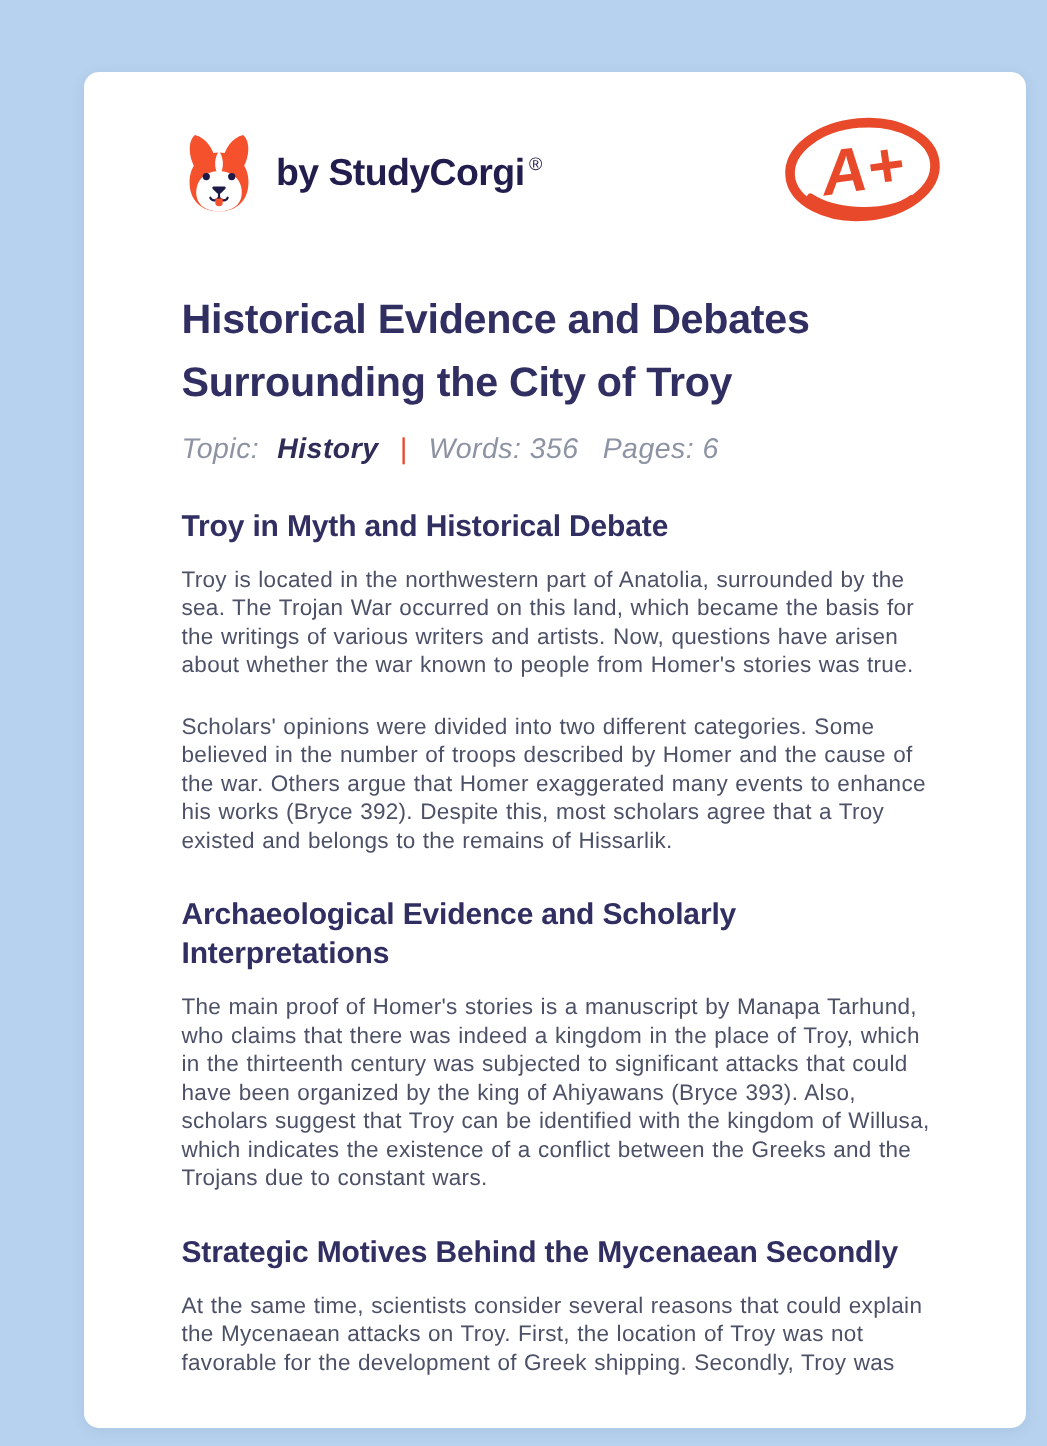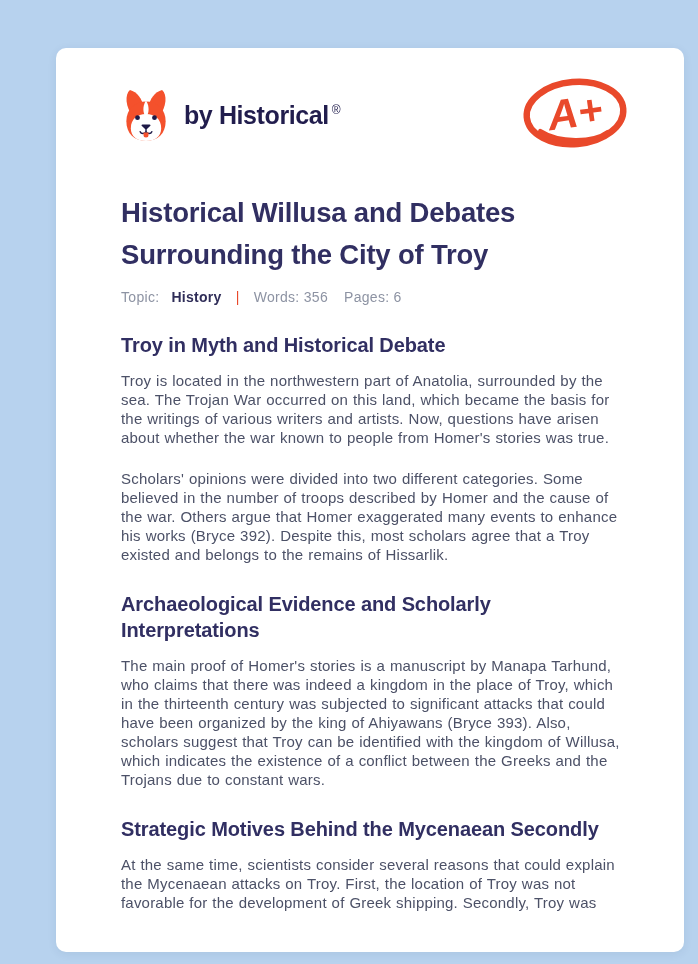--- a/index.html
+++ b/index.html
@@ -48,23 +48,24 @@
     line-height: 42px;
     font-weight: 700;
     color: #312f62;
     letter-spacing: -0.2px;
   }
 
   .meta {
     margin-top: 13px;
     display: flex;
     align-items: center;
-    font-size: 14px;
+    font-size: 19px;
     color: #8d93a3;
     letter-spacing: 0.3px;
+    font-style: italic;
   }
   .meta .topic-value {
     color: #2f2d58;
     font-weight: 700;
     margin-left: 12px;
     text-decoration: none;
     cursor: pointer;
   }
   .meta .separator { color: #e9492b; margin: 0 14px; font-weight: 400; }
   .meta .pages { margin-left: 16px; }
@@ -103,34 +104,34 @@
         <path d="M28 16 C41 16 50 25 50 38 C50 52 41 60 28 60 C15 60 6 52 6 38 C6 25 15 16 28 16 Z" fill="#f4512c"></path>
         <path d="M28 15 C31.2 19.5 31.8 26 29.6 31 L26.4 31 C24.2 26 24.8 19.5 28 15 Z" fill="#ffffff"></path>
         <path d="M28 30 C38 30 45 36 45 46 C45 55 38 60 28 60 C18 60 11 55 11 46 C11 36 18 30 28 30 Z" fill="#ffffff"></path>
         <circle cx="18.5" cy="34" r="2.7" fill="#1e1a47"></circle>
         <circle cx="37.5" cy="34" r="2.7" fill="#1e1a47"></circle>
         <path d="M24 41.5 L32 41.5 C33 41.5 33.3 42.6 32.6 43.4 L29.4 46.4 C28.6 47.1 27.4 47.1 26.6 46.4 L23.4 43.4 C22.7 42.6 23 41.5 24 41.5 Z" fill="#1e1a47"></path>
         <path d="M28 46.8 L28 49.5 M28 49.5 C26.5 52.5 22.5 52.5 21.5 49.8 M28 49.5 C29.5 52.5 33.5 52.5 34.5 49.8" stroke="#1e1a47" stroke-width="1.6" fill="none" stroke-linecap="round"></path>
         <path d="M25.2 50.5 h5.6 v2.9 a2.8 2.8 0 0 1 -5.6 0 Z" fill="#f4512c"></path>
       </svg>
       <div class="brand-text">
-        <span>by Historical</span><sup>®</sup>
+        <span>by StudyCorgi</span><sup>®</sup>
       </div>
     </div>
     <svg class="aplus-svg" viewBox="0 0 116 84" aria-hidden="true">
       <g transform="rotate(-5 58 42)">
         <ellipse cx="58" cy="42" rx="53" ry="34" fill="none" stroke="#e9492b" stroke-width="7"></ellipse>
       </g>
       <path d="M20 62 C40 75 78 75 94 63" fill="none" stroke="#e9492b" stroke-width="5" stroke-linecap="round"></path>
       <text x="58" y="57" text-anchor="middle" font-size="46" font-weight="bold" font-style="italic" font-family="'Liberation Sans', sans-serif" fill="#e9492b" transform="rotate(-8 58 42)">A+</text>
     </svg>
   </header>
 
   <main>
-    <h1 class="title">Historical Willusa and Debates Surrounding the City of Troy</h1>
+    <h1 class="title">Historical Evidence and Debates Surrounding the City of Troy</h1>
 
     <div class="meta">
       <span>Topic:</span>
       <a class="topic-value">History</a>
       <span class="separator">|</span>
       <span class="words">Words: 356</span>
       <span class="pages">Pages: 6</span>
     </div>
 
     <section>

